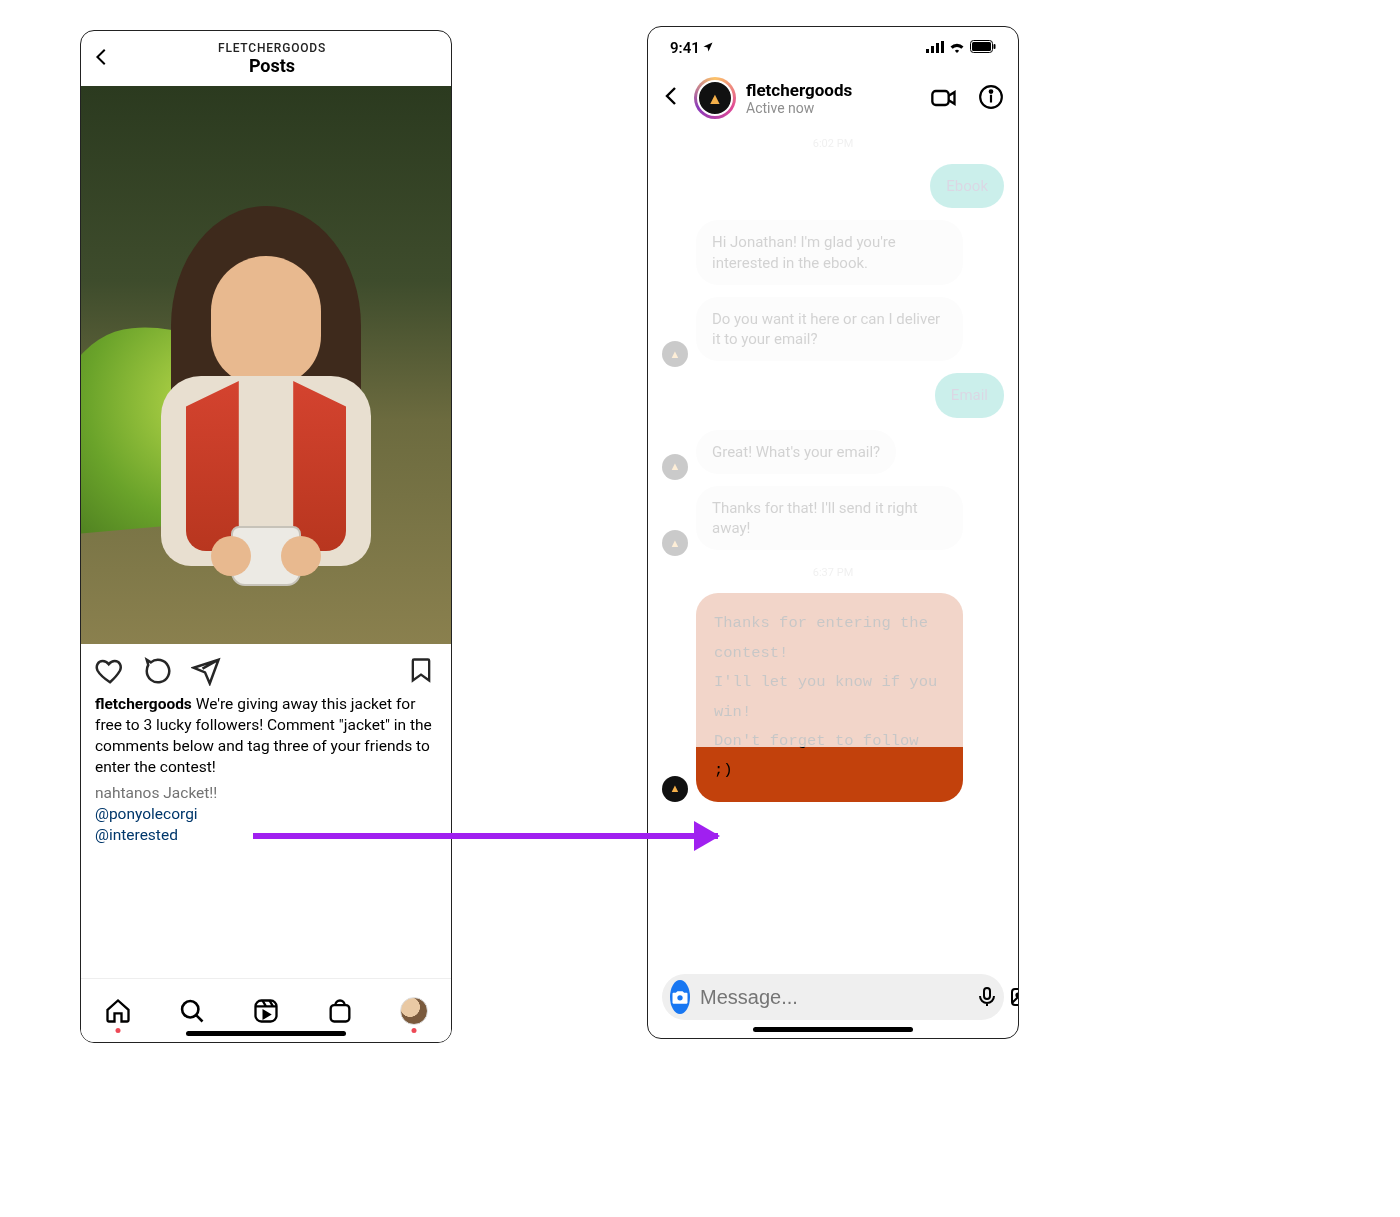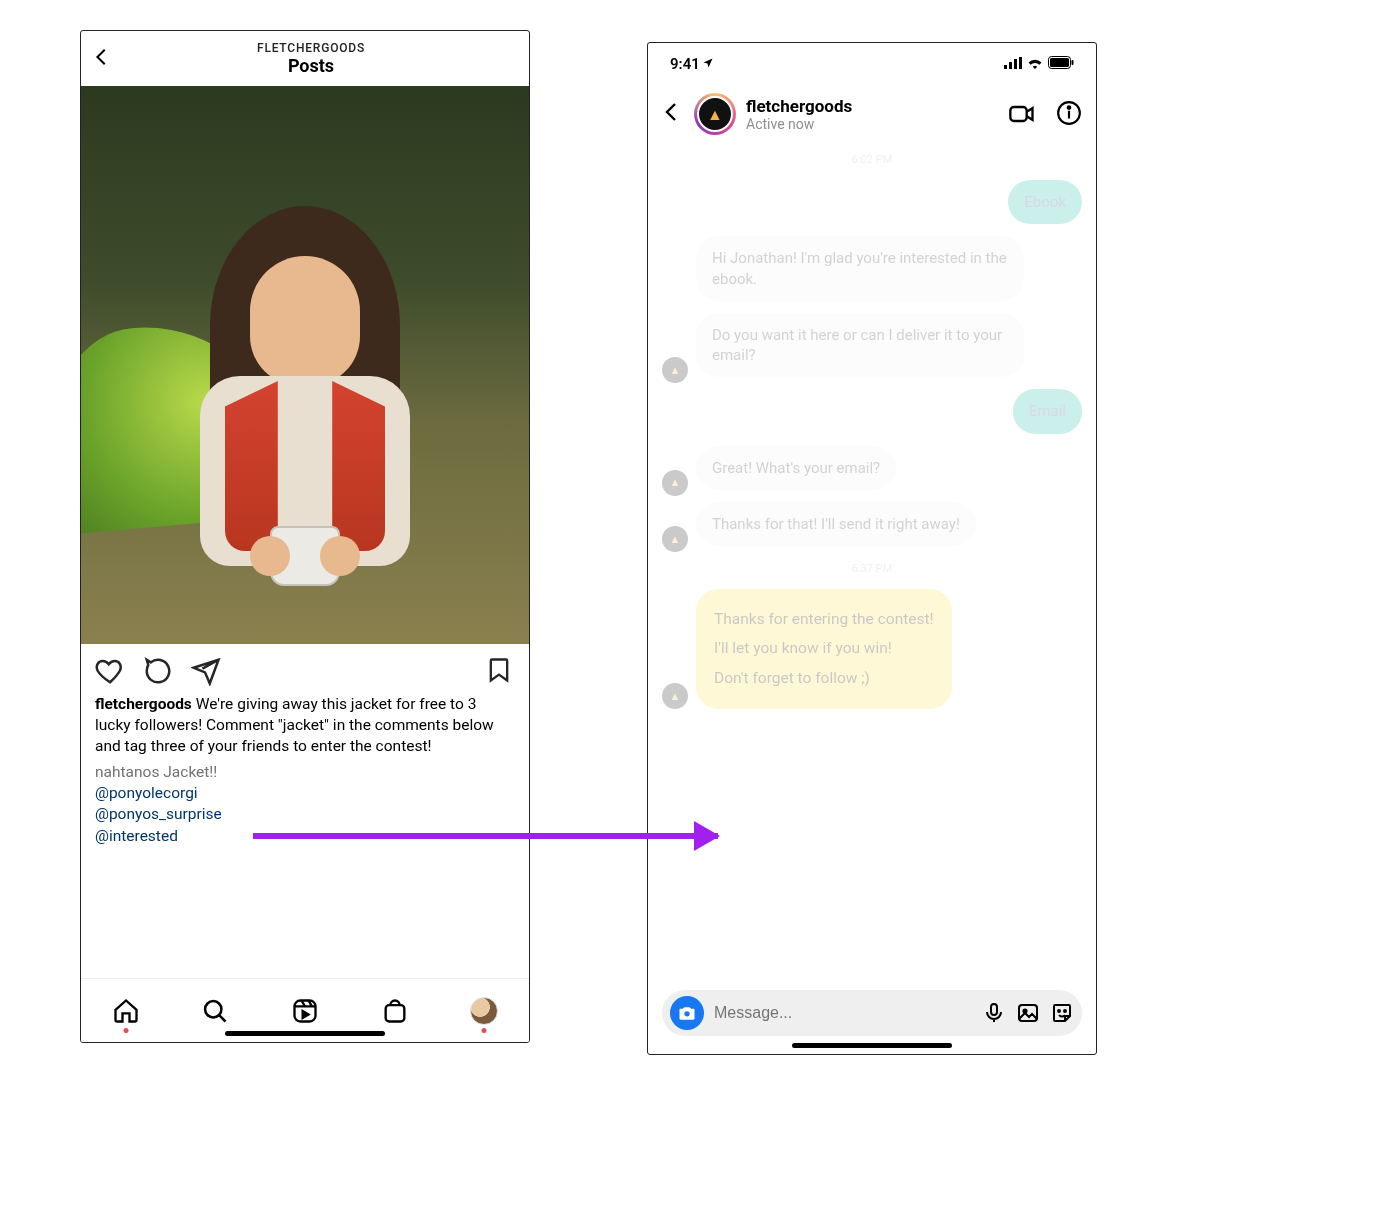--- a/index.html
+++ b/index.html
@@ -5,28 +5,28 @@
   * { box-sizing: border-box; margin: 0; padding: 0; }
   body {
     font-family: -apple-system, BlinkMacSystemFont, "Segoe UI", Roboto, Helvetica, Arial, sans-serif;
     background: #fff;
     width: 1400px;
     height: 1217px;
     position: relative;
   }
   .phone {
     position: absolute;
-    width: 450px;
+    width: 372px;
     border: 1.5px solid #222;
-    border-radius: 3px;
+    border-radius: 14px;
     background: #fff;
     overflow: hidden;
   }
   #phone-left { left: 80px; top: 30px; height: 1013px; }
-  #phone-right { left: 647px; top: 42px; height: 1013px; }
+  #phone-right { left: 647px; top: 26px; height: 1013px; }
 
   
   .post-header {
     display: flex; align-items: center; height: 55px; padding: 0 10px;
   }
   .back-chev { width: 40px; font-size: 26px; cursor: pointer; }
   .post-header-title { flex: 1; text-align: center; margin-left: -28px; }
   .post-header-title .brand { font-size: 12px; letter-spacing: .8px; color:#222; font-weight:500;}
   .post-header-title .posts { font-size: 18px; font-weight: 700; }
   .post-image {
@@ -142,28 +142,28 @@
   .row.right .bubble { background:#14b8a6; color:#5b4a85; }
   .row.right.blue .bubble { background:#8f8cf0; color:#fff; }
   .row.left .bubble { background:#efefef; color:#333; }
   .mini-av {
     width:26px;height:26px;border-radius:50%;
     background:#111; flex-shrink:0;
     display:flex;align-items:center;justify-content:center;
     color:#f5b04a; font-size:11px;
   }
   .mini-av.ghost { opacity:0; }
-  .big-bubble { background:#fde047; border-radius:22px; padding:16px 18px; font-size:15.5px; line-height:1.9; max-width:78%; }
+  .big-bubble { background:#c2410c; border-radius:22px; padding:16px 18px; font-size:15.5px; line-height:1.9; max-width:78%;font-family:Liberation Mono, monospace; }
 
   .composer {
     position:absolute; bottom:18px; left:14px; right:14px; height:46px;
     background:#efefef; border-radius:24px; display:flex; align-items:center; padding:0 8px; gap:10px;
   }
   .cam-btn { width:34px;height:34px;border-radius:50%;background:#1877f2; display:flex;align-items:center;justify-content:center; cursor:pointer;}
-  .composer input { flex:1; border:none; background:transparent; font-size:16px; outline:none; color:#333;}
+  .composer input { flex:1; border:none; background:transparent; font-size:20px; outline:none; color:#333;}
   .comp-icon { width:24px;height:24px; cursor:pointer; }
 
   
   .arrow {
     position:absolute; left:253px; top:833px; width:465px; height:6px;
     background:#a020f0;
   }
   .arrow::after{
     content:""; position:absolute; right:-2px; top:50%; transform:translateY(-50%);
     border-left:26px solid #a020f0; border-top:15px solid transparent; border-bottom:15px solid transparent;
@@ -228,21 +228,20 @@
   </div>
 
   <div class="caption">
     <span class="uname">fletchergoods</span><span> We're giving away this jacket for free to 3 lucky followers! Comment "jacket" in the comments below and tag three of your friends to enter the contest!</span>
   </div>
 
   <div class="comment-line">
     <span class="cuser">nahtanos</span><span> Jacket!!</span>
   </div>
   <span class="mention">@ponyolecorgi</span>
-  <span class="mention">@ponyos_surprise</span>
   <span class="mention">@interested</span>
 
   <div class="tabbar">
     <span class="tab-icon">
       <svg viewBox="0 0 24 24" width="28" height="28" fill="none" stroke="#000" stroke-width="2">
           <path d="M3 11 12 3l9 8v9a1 1 0 0 1-1 1h-5v-7h-6v7H4a1 1 0 0 1-1-1v-9z"></path>
         </svg>
       <span class="tab-dot"></span>
     </span>
     <span class="tab-icon">

